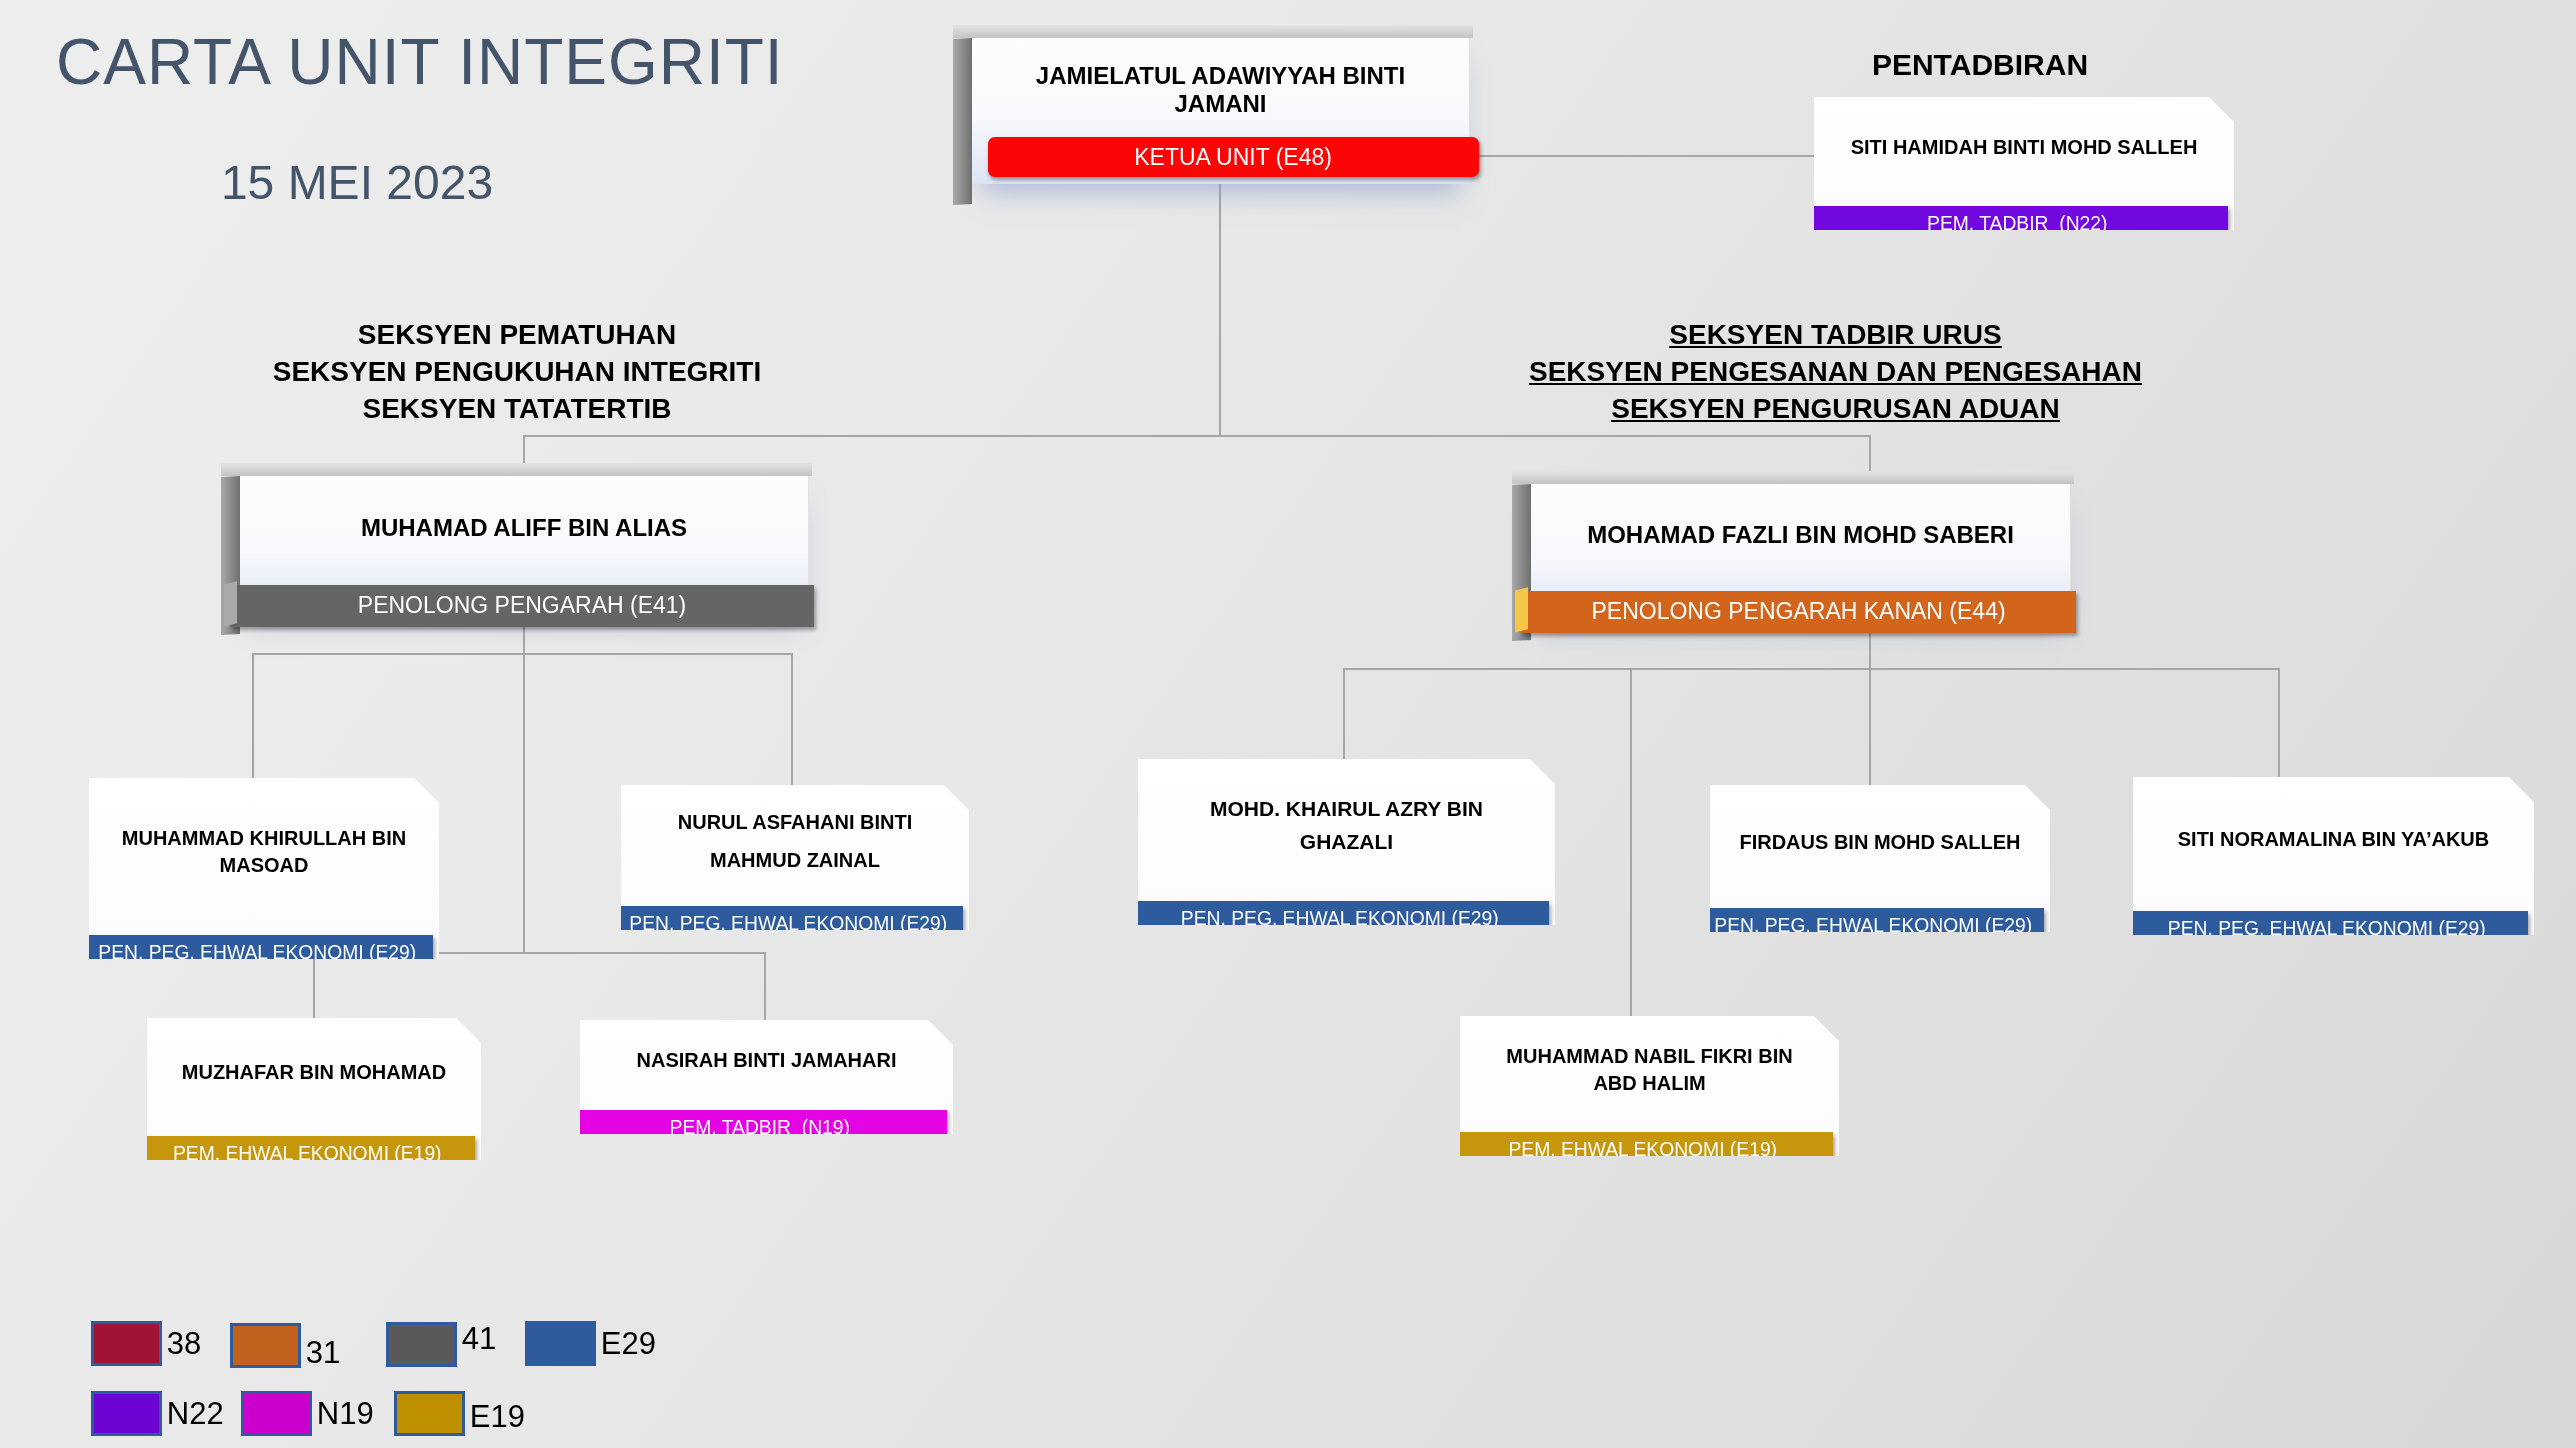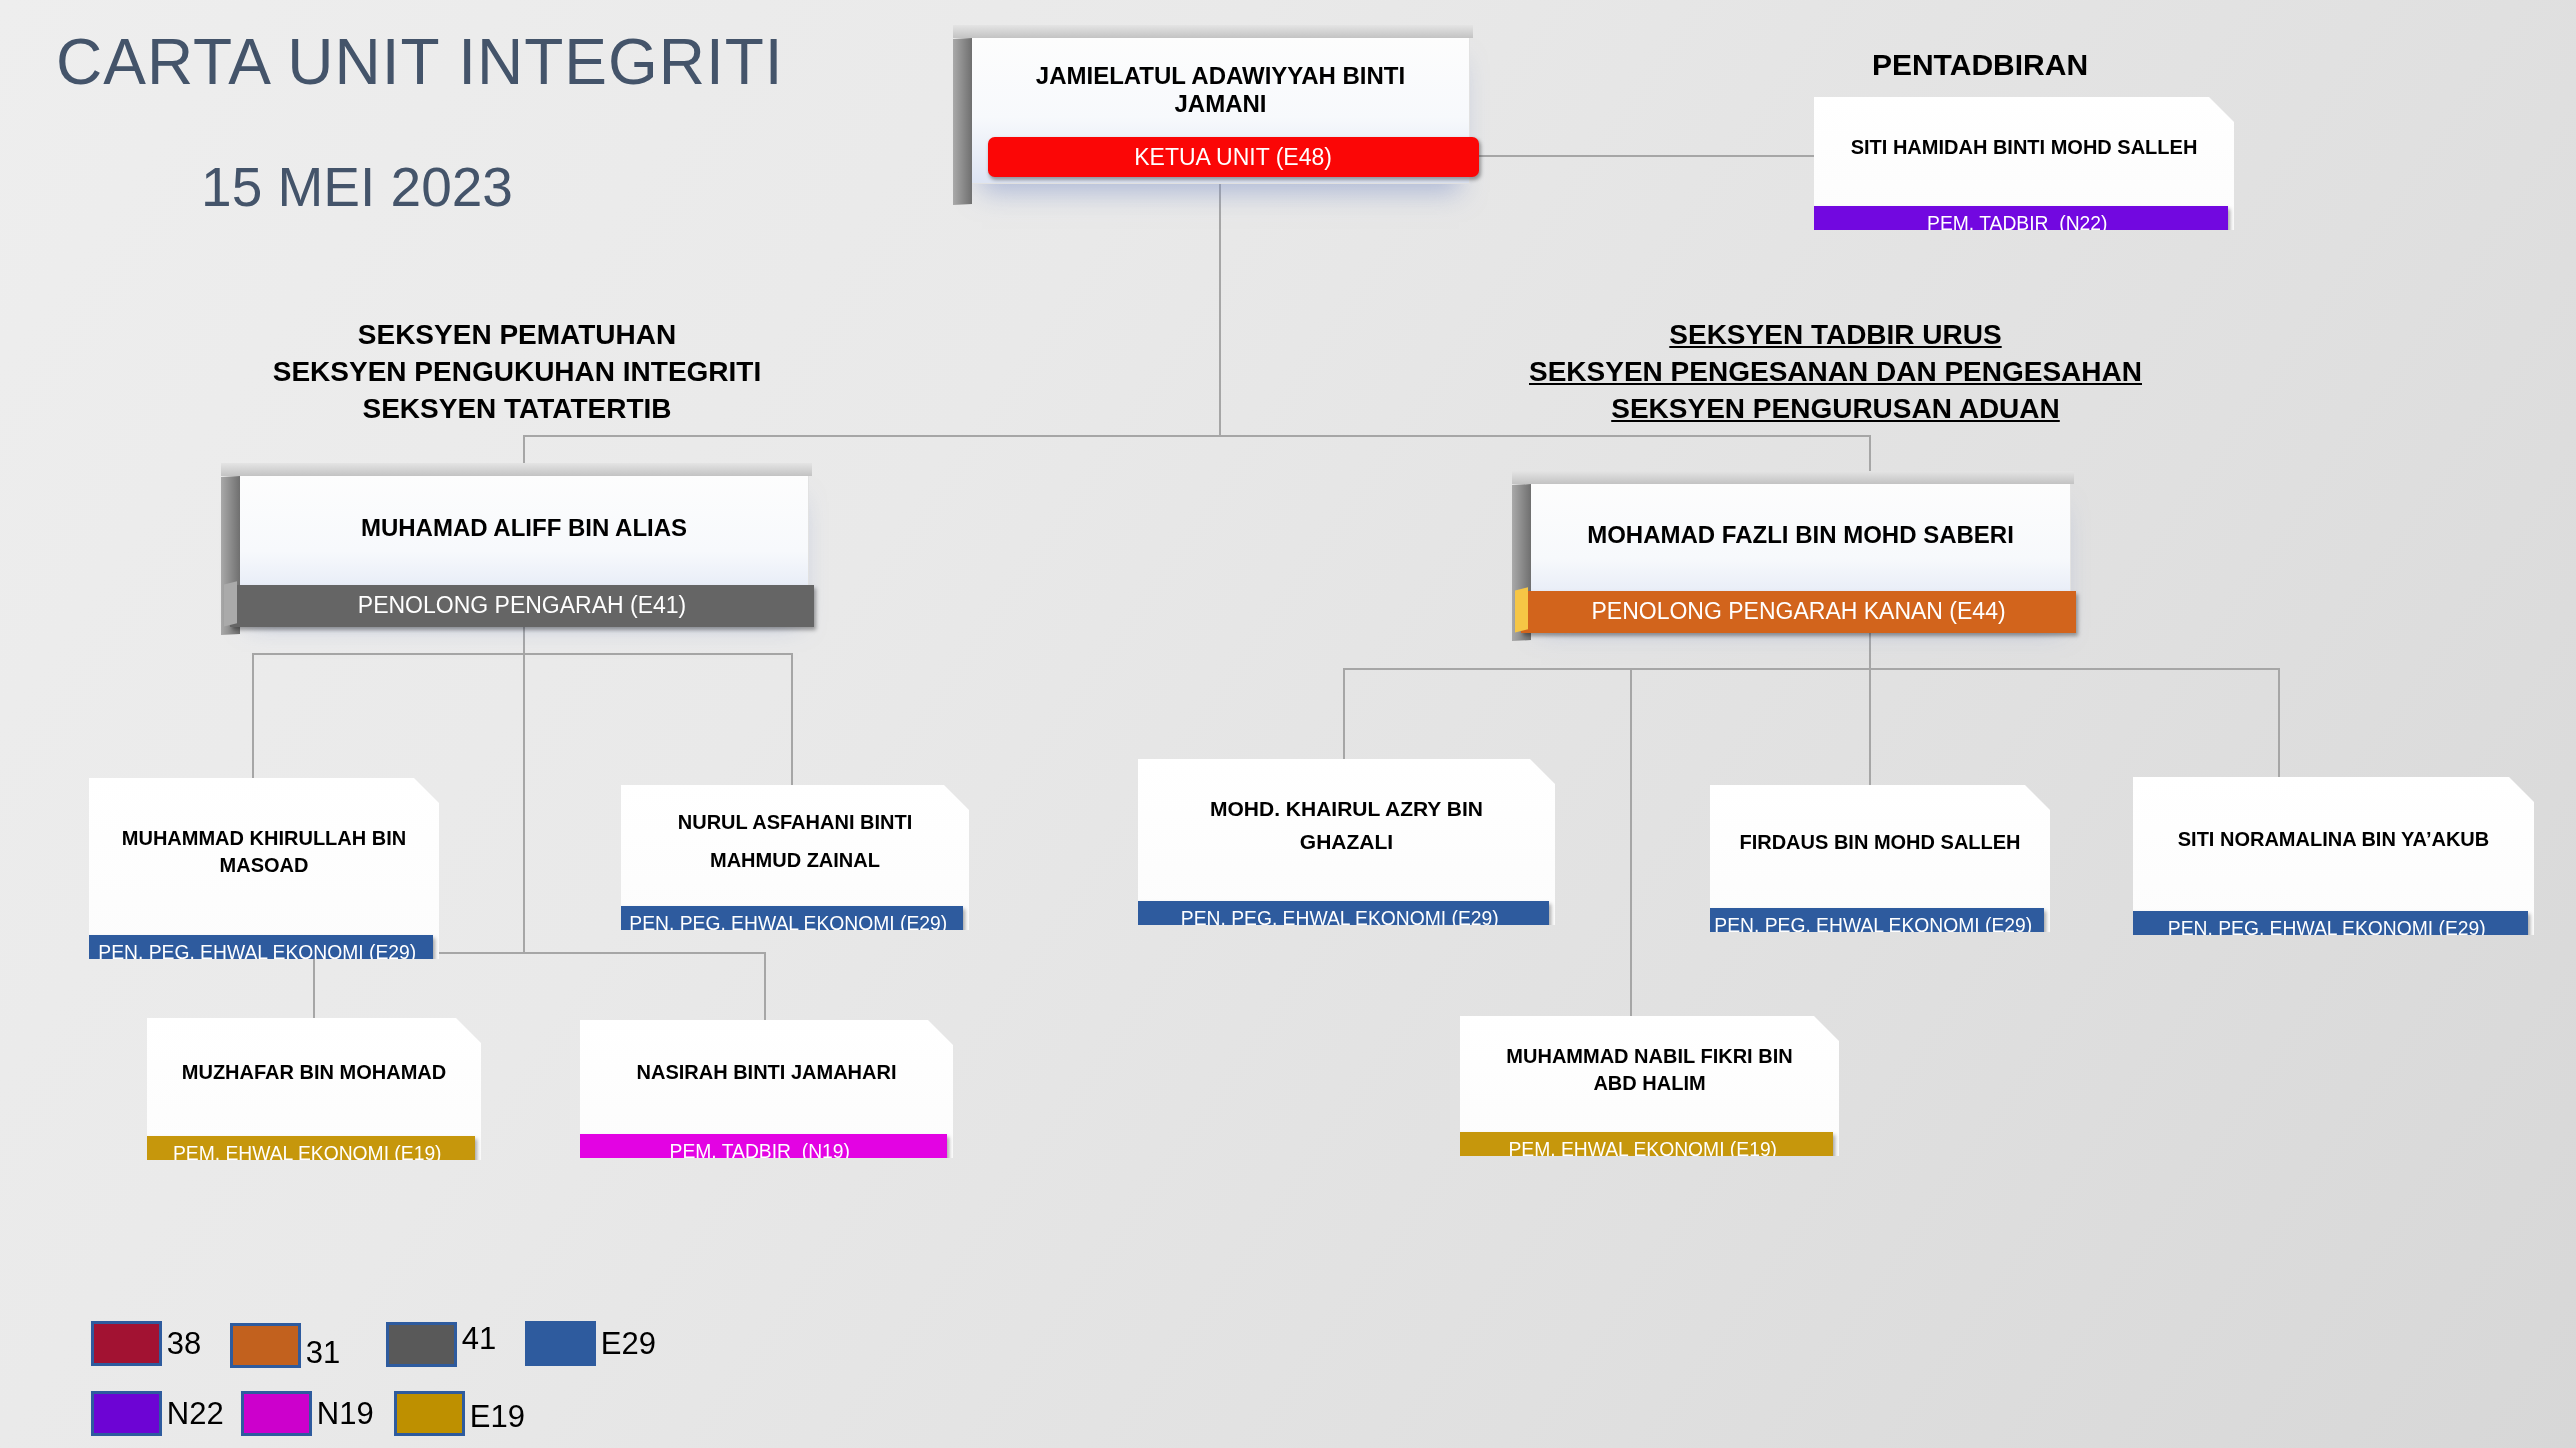--- a/index.html
+++ b/index.html
@@ -45,21 +45,21 @@
   .small .cname{bottom:33px;font-size:20px;line-height:1.55;}
   .small .rib{left:-7.7px;right:5.8px;bottom:-11.6px;height:36px;font-size:19.3px;}
 
   
   .card.ketua .rib{left:15.5px;right:-9.7px;bottom:5.8px;height:40px;border-radius:6.8px;font-size:23px;}
   .card.ketua .rib::before{display:none;}
   .card.ketua .cname{bottom:41px;}
 
   
   .title{position:absolute;left:56px;top:25px;font-size:64px;color:#44546a;letter-spacing:1px;}
-  .date{position:absolute;left:164px;top:155px;width:386px;text-align:center;font-size:55px;color:#44546a;}
+  .date{position:absolute;left:164px;top:155px;width:386px;text-align:center;font-size:48px;color:#44546a;}
   .sec{position:absolute;text-align:center;font-weight:bold;color:#000;font-size:28px;line-height:1.32;z-index:2;}
   .admin{position:absolute;left:1787px;top:48px;width:386px;text-align:center;font-weight:bold;font-size:30px;color:#000;z-index:2;}
 
   
   .leg{position:absolute;display:flex;align-items:center;z-index:2;}
   .sw{width:71px;height:45px;border:3.9px solid #2e5b9e;box-sizing:border-box;}
   .lglbl{font-size:31px;color:#000;margin-left:4.8px;}
 </style>
 </head>
 <body>
@@ -141,21 +141,21 @@
   <div class="card small" style="left:2133px;top:777px;width:401px;height:158px;">
     <div class="cname">SITI NORAMALINA BIN YA’AKUB</div>
     <div class="rib e29" style="background-color: rgb(46, 91, 158);">PEN. PEG. EHWAL EKONOMI (E29)</div>
   </div>
 
   <div class="card small" style="left:147px;top:1018px;width:334px;height:142px;">
     <div class="cname">MUZHAFAR BIN MOHAMAD</div>
     <div class="rib e19" style="background-color: rgb(198, 151, 12);">PEM. EHWAL EKONOMI (E19)</div>
   </div>
 
-  <div class="card small" style="left:580px;top:1020px;width:373px;height:138px;">
+  <div class="card small" style="left:580px;top:1020px;width:373px;height:114px;">
     <div class="cname">NASIRAH BINTI JAMAHARI</div>
     <div class="rib n19" style="background-color: rgb(227, 3, 227);">PEM. TADBIR  (N19)</div>
   </div>
 
   <div class="card small" style="left:1460px;top:1016px;width:379px;height:140px;">
     <div class="cname" style="line-height:1.35;">MUHAMMAD NABIL FIKRI BIN ABD HALIM</div>
     <div class="rib e19" style="background-color: rgb(198, 151, 12);">PEM. EHWAL EKONOMI (E19)</div>
   </div>
 
   <div class="leg" style="left:91px;top:1321px;">

